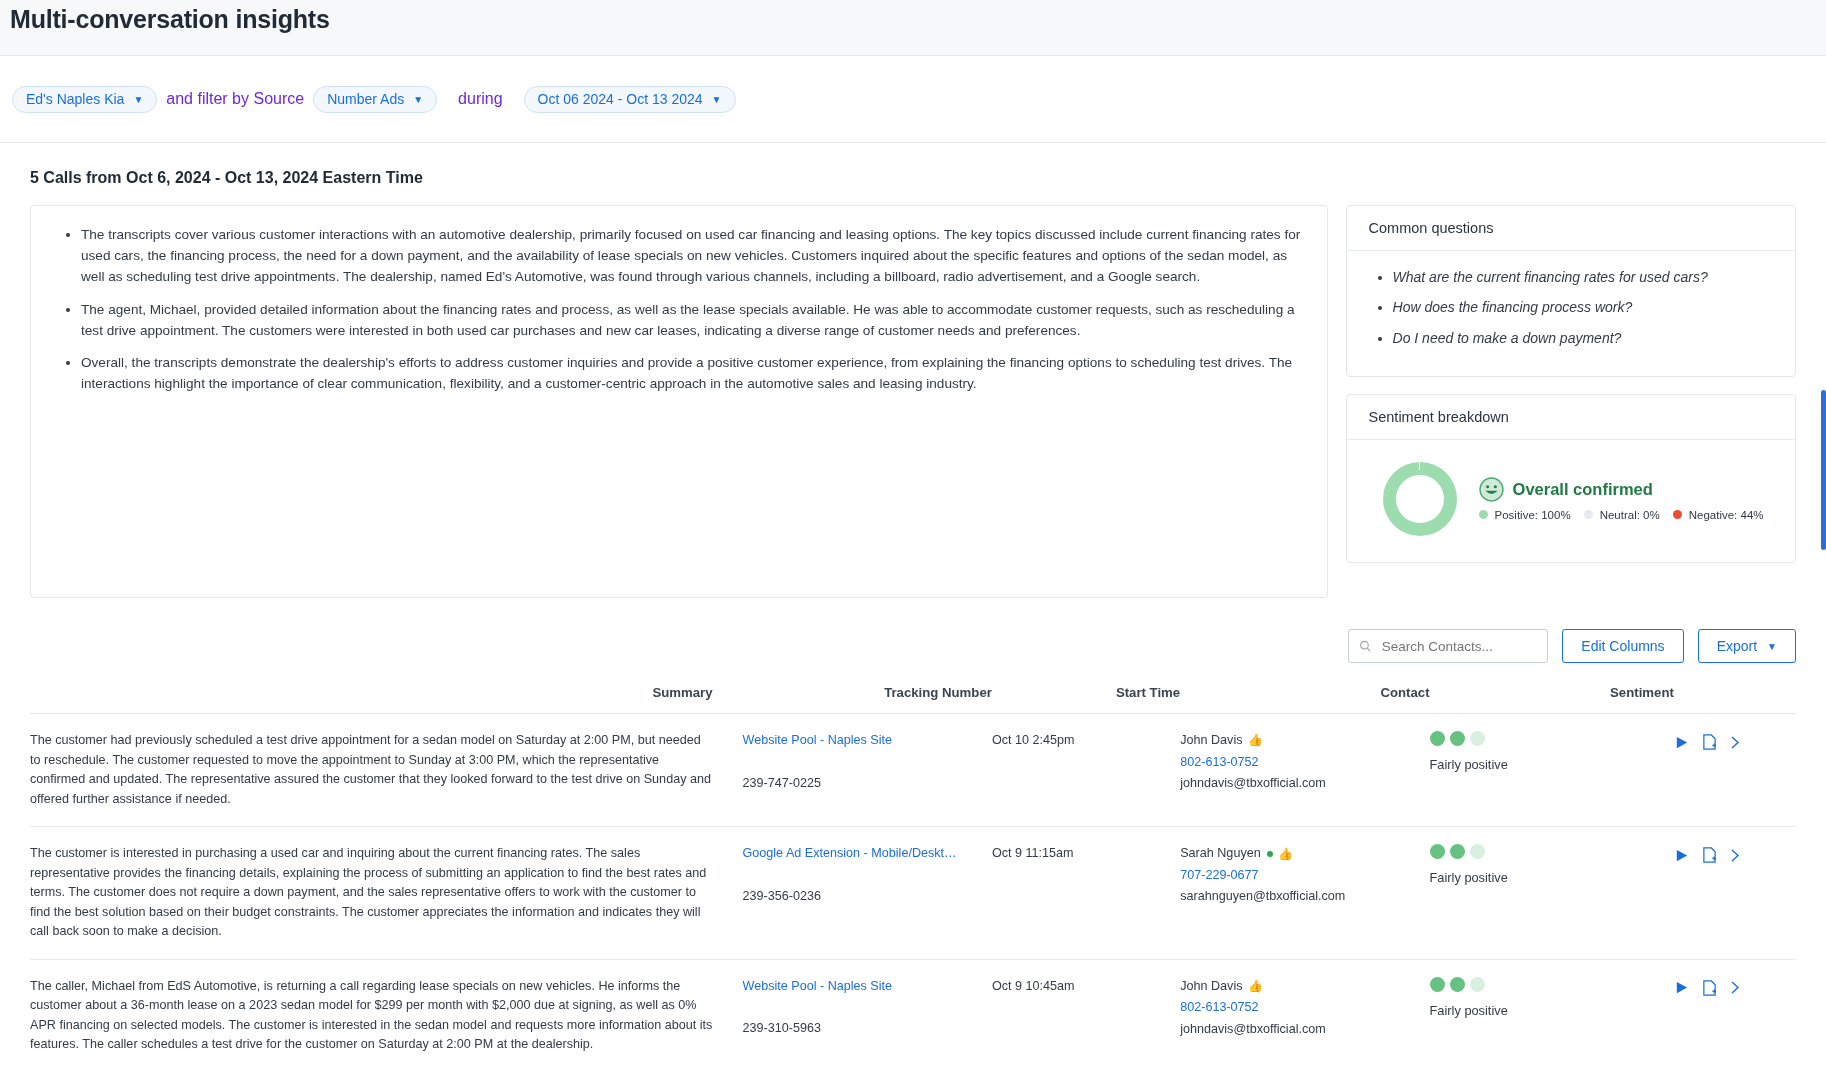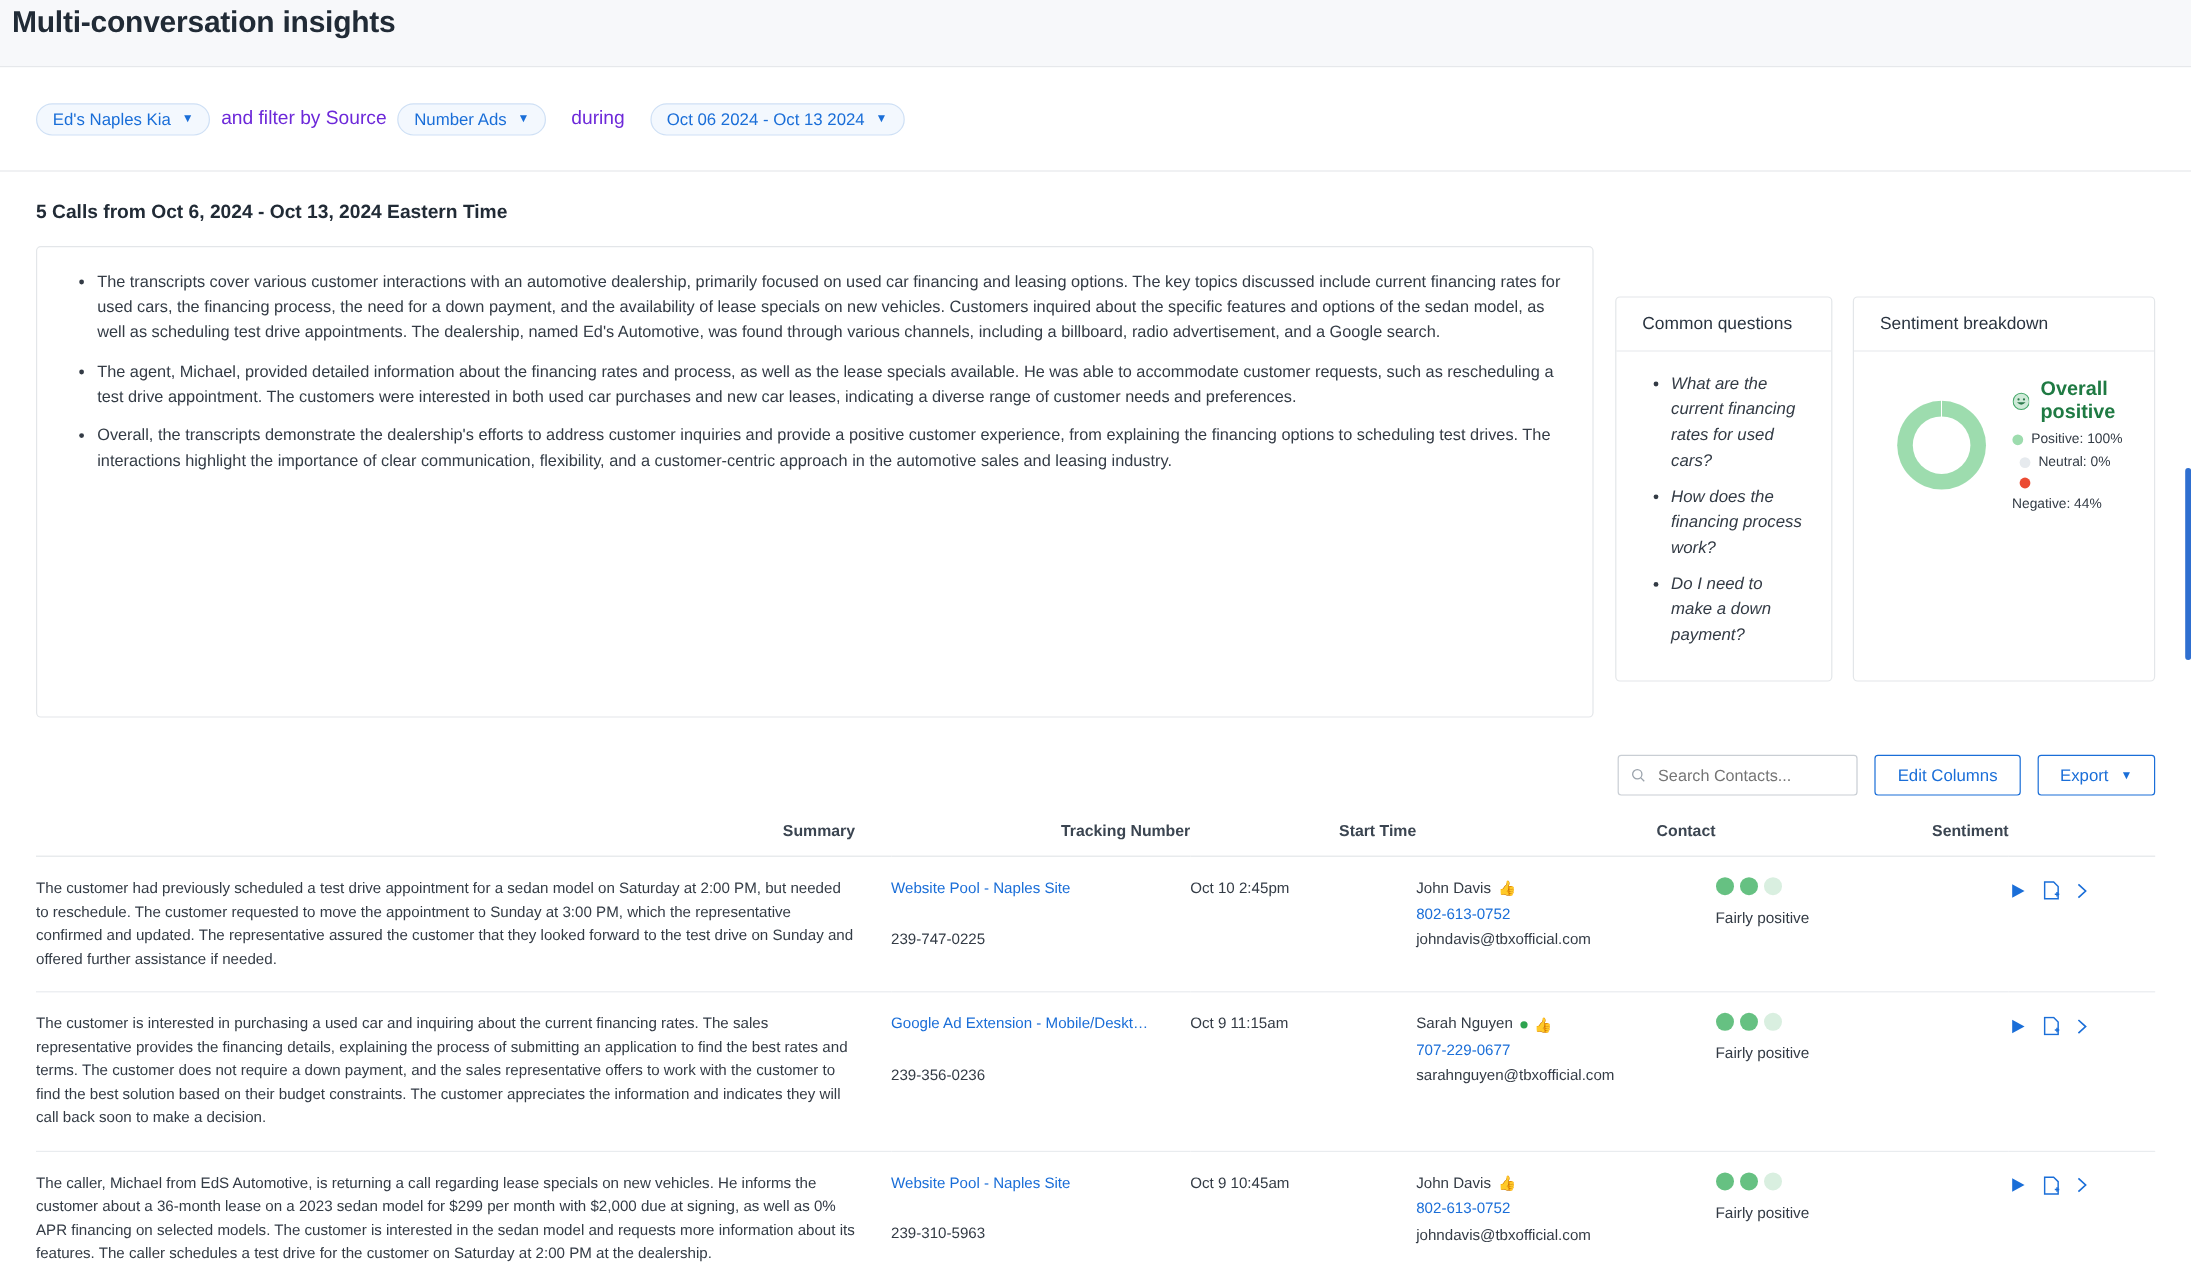--- a/index.html
+++ b/index.html
@@ -22,21 +22,21 @@
     font-size:25px; font-weight:bold; color:#212b36;
     letter-spacing:-0.2px;
     margin:0; line-height:34px;
   }
   .filter-bar{
     height:88px;
     background:#ffffff;
     border-top:1px solid #e6e8eb;
     border-bottom:1px solid #e6e8eb;
     display:flex; align-items:center;
-    padding-left:30px;
+    padding-left:12px;
     gap:9px;
   }
   .pill{
     display:inline-flex; align-items:center; gap:9px;
     border:1px solid #cfe0f5;
     background:#f3f8fe;
     color:#1a6ed8;
     border-radius:16px;
     height:27px;
     padding:0 13px;
@@ -63,21 +63,21 @@
     font-size:14.5px;
     color:#2a3440;
   }
   .summary-card{ width:1302px; height:393px; }
   .summary-body{ padding:18px 22px 10px 22px; }
   .summary-body ul{ margin:0; padding-left:28px; }
   .summary-body li{
     font-size:13.6px; line-height:1.56;
     color:#333b45; margin-bottom:11px;
   }
-  .right-col{ width:452px; display:flex; flex-direction:row; gap:17px;margin-top:42px; }
+  .right-col{ width:452px; display:flex; flex-direction:column; gap:17px; }
   .questions-body{ padding:16px 22px 18px 22px; }
   .questions-body ul{ margin:0; padding-left:24px; }
   .questions-body li{
     font-size:14px; line-height:1.52; color:#333b45; margin-bottom:9px;font-style:italic;
   }
   .sentiment-body{ padding:22px 22px 26px 22px; display:flex; align-items:center; gap:22px;}
   .donut{
     width:74px; height:74px; border-radius:50%;
     background:conic-gradient(#9ddcae 0deg 359deg, #ffffff 359deg 360deg);
     position:relative; flex:0 0 auto; margin-left:14px;
@@ -206,21 +206,21 @@
         <div class="sentiment-body">
           <div class="donut"></div>
           <div class="sent-right">
             <div class="sent-title-row">
               <svg width="25" height="25" viewBox="0 0 24 24">
                 <circle cx="12" cy="12" r="11" fill="#cfead8" stroke="#45a86a" stroke-width="1.4"></circle>
                 <circle cx="8.3" cy="9.3" r="1.5" fill="#2d7a4c"></circle>
                 <circle cx="15.7" cy="9.3" r="1.5" fill="#2d7a4c"></circle>
                 <path d="M6.2 13.2 Q12 19.6 17.8 13.2 Z" fill="#2d7a4c"></path>
               </svg>
-              <span class="sent-title">Overall positive</span>
+              <span class="sent-title">Overall confirmed</span>
             </div>
             <div class="legend">
               <span class="dot" style="background:#9ddcae;"></span>
               <span class="lbl">Positive: 100%</span>
               <span class="dot" style="background:#e6eaee;margin-left:6px;"></span>
               <span class="lbl">Neutral: 0%</span>
               <span class="dot" style="background:#eb4b33;margin-left:6px;"></span>
               <span class="lbl">Negative: 44%</span>
             </div>
           </div>

